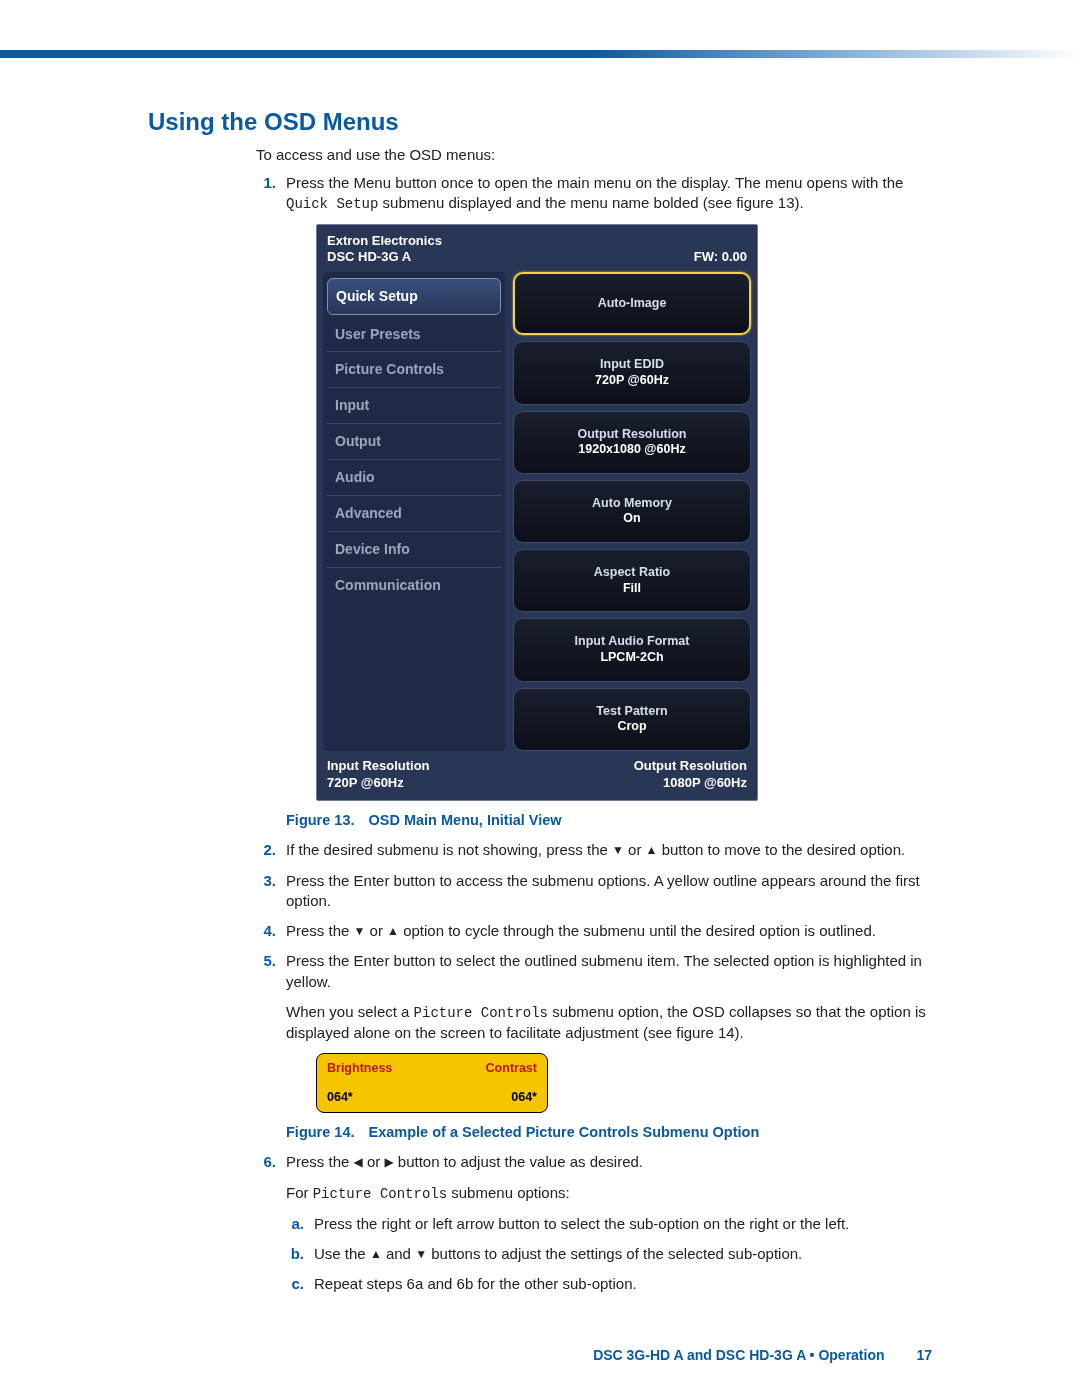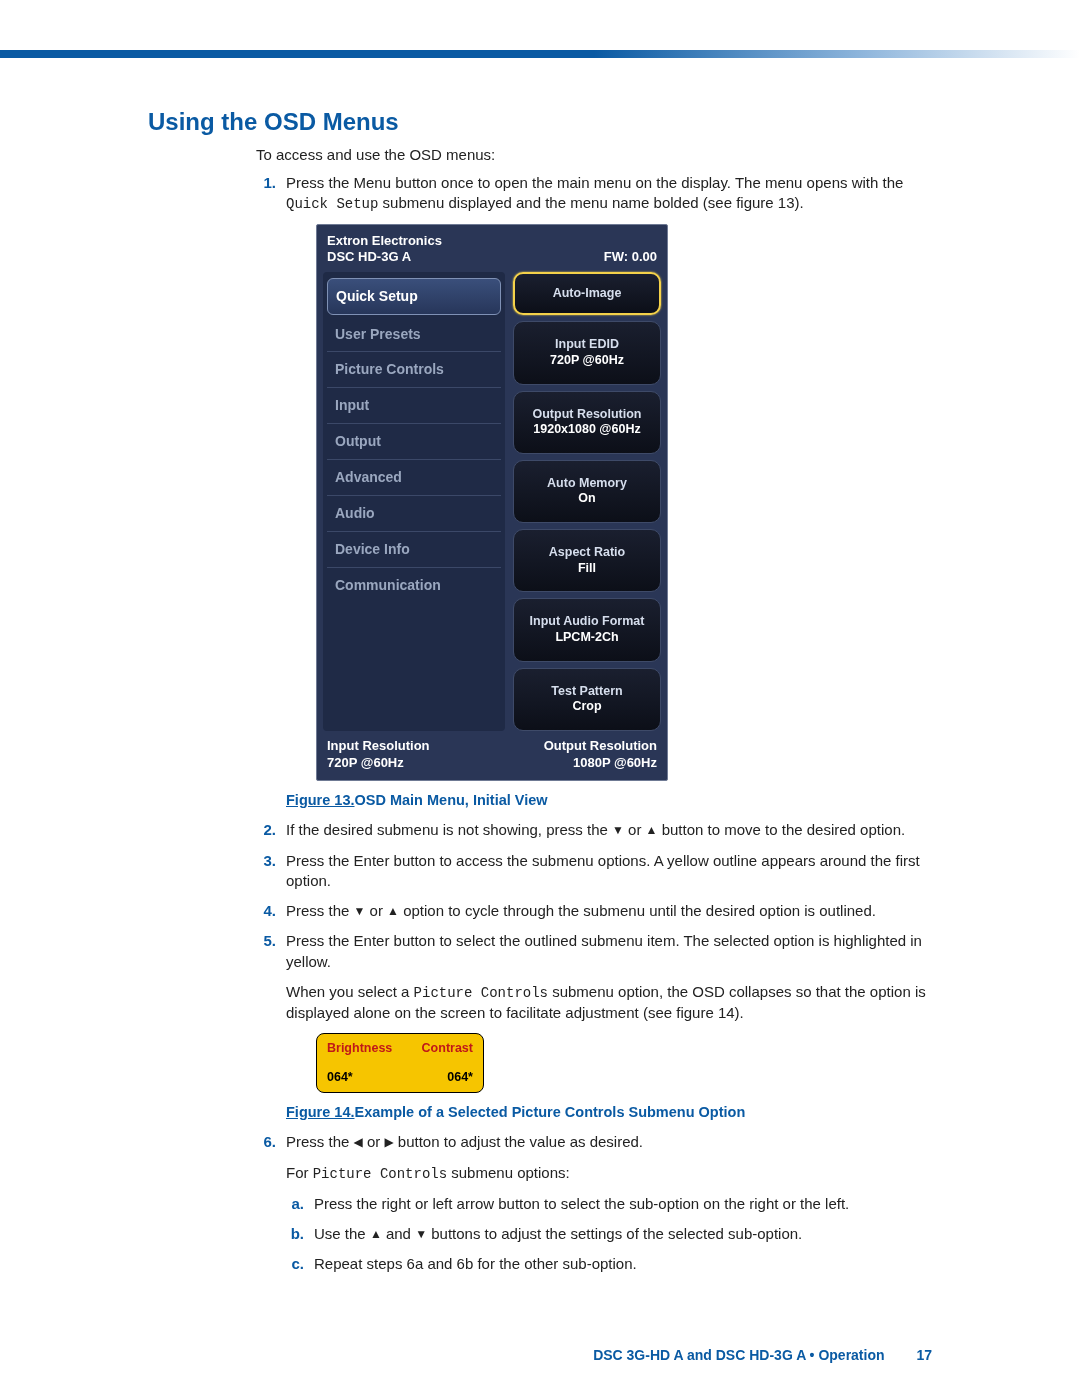--- a/index.html
+++ b/index.html
@@ -53,25 +53,25 @@
   .li-body p { margin-bottom: 10px; }
   .li-body p:last-child { margin-bottom: 0; }
   .mono { font-family: "Courier New", monospace; font-size: 14px; }
   .tri { font-size: 12px; position: relative; top: -1px; }
   .caption {
     color: #0a5aa3;
     font-weight: bold;
     font-size: 14.5px;
     margin: 10px 0 14px 0;
   }
-  .caption .capnum { margin-right: 0; text-decoration: underline; }
+  .caption .capnum { margin-right: 14px; }
 
   
   .osd {
-    width: 352px;
+    width: 442px;
     background: #2a3656;
     border: 1px solid #6f7a94;
     border-radius: 2px;
     padding: 6px;
     color: #fff;
     font-size: 13px;
     margin-left: 30px;
     margin-top: 4px;
     margin-bottom: 4px;
   }
@@ -119,36 +119,36 @@
     color: #d6deed;
     text-align: center;
     font-size: 12.5px;
     font-weight: bold;
     padding: 15px 6px;
     line-height: 1.25;
   }
   .pill.selected {
     border: 2px solid #f4d24a;
     box-shadow: 0 0 2px #f4d24a;
-    padding: 12px 6px;
+    padding: 22px 6px;
   }
   .pill .sub { display: block; font-weight: bold; color: #fff; }
   .osd-foot {
     display: flex;
     justify-content: space-between;
     padding: 6px 4px 2px 4px;
     font-size: 13px;
     font-weight: bold;
   }
   .osd-foot .lab { display:block; }
   .osd-foot .right { text-align: right; }
 
   
   .pc-box {
-    width: 168px;
+    width: 232px;
     border: 1.5px solid #000;
     border-radius: 8px;
     background: #f6c500;
     font-size: 12.5px;
     font-weight: bold;
     margin-left: 30px;
     margin-top: 6px;
     margin-bottom: 2px;
   }
   .pc-row {
@@ -198,22 +198,22 @@
               </div>
               <div class="fw">FW: 0.00</div>
             </div>
             <div class="osd-body">
               <div class="osd-left">
                 <div class="menu-item active">Quick Setup</div>
                 <div class="menu-item">User Presets</div>
                 <div class="menu-item">Picture Controls</div>
                 <div class="menu-item">Input</div>
                 <div class="menu-item">Output</div>
+                <div class="menu-item">Audio</div>
                 <div class="menu-item">Advanced</div>
-                <div class="menu-item">Audio</div>
                 <div class="menu-item">Device Info</div>
                 <div class="menu-item">Communication</div>
               </div>
               <div class="osd-right">
                 <div class="pill selected"><span>Auto-Image</span></div>
                 <div class="pill"><span>Input EDID</span><span class="sub">720P @60Hz</span></div>
                 <div class="pill"><span>Output Resolution</span><span class="sub">1920x1080 @60Hz</span></div>
                 <div class="pill"><span>Auto Memory</span><span class="sub">On</span></div>
                 <div class="pill"><span>Aspect Ratio</span><span class="sub">Fill</span></div>
                 <div class="pill"><span>Input Audio Format</span><span class="sub">LPCM-2Ch</span></div>

